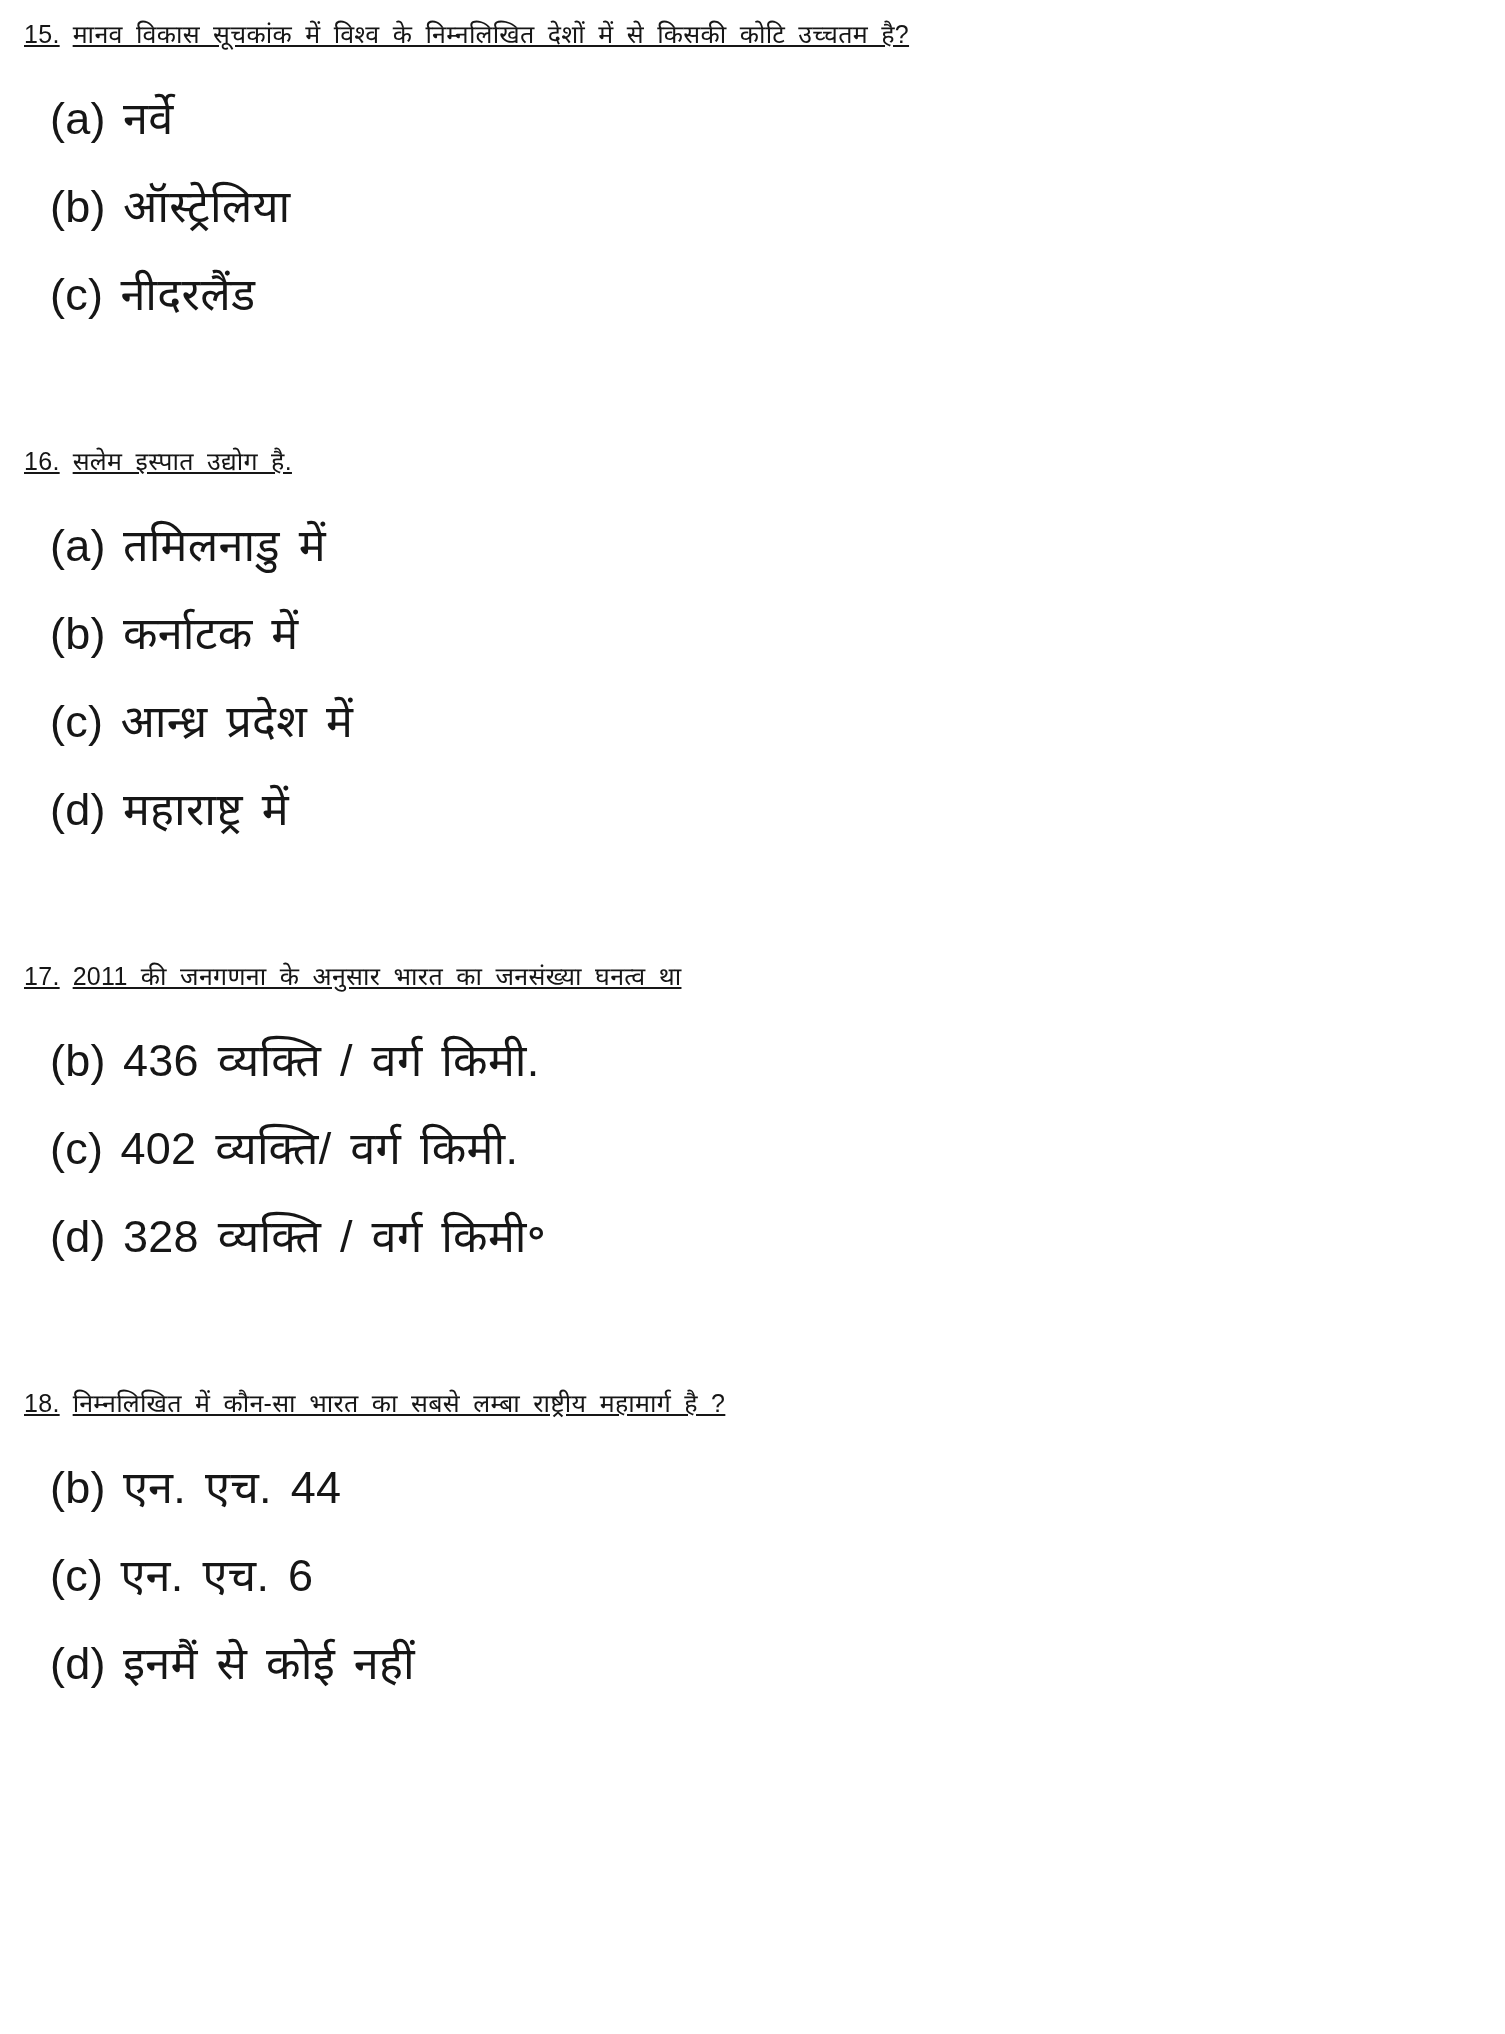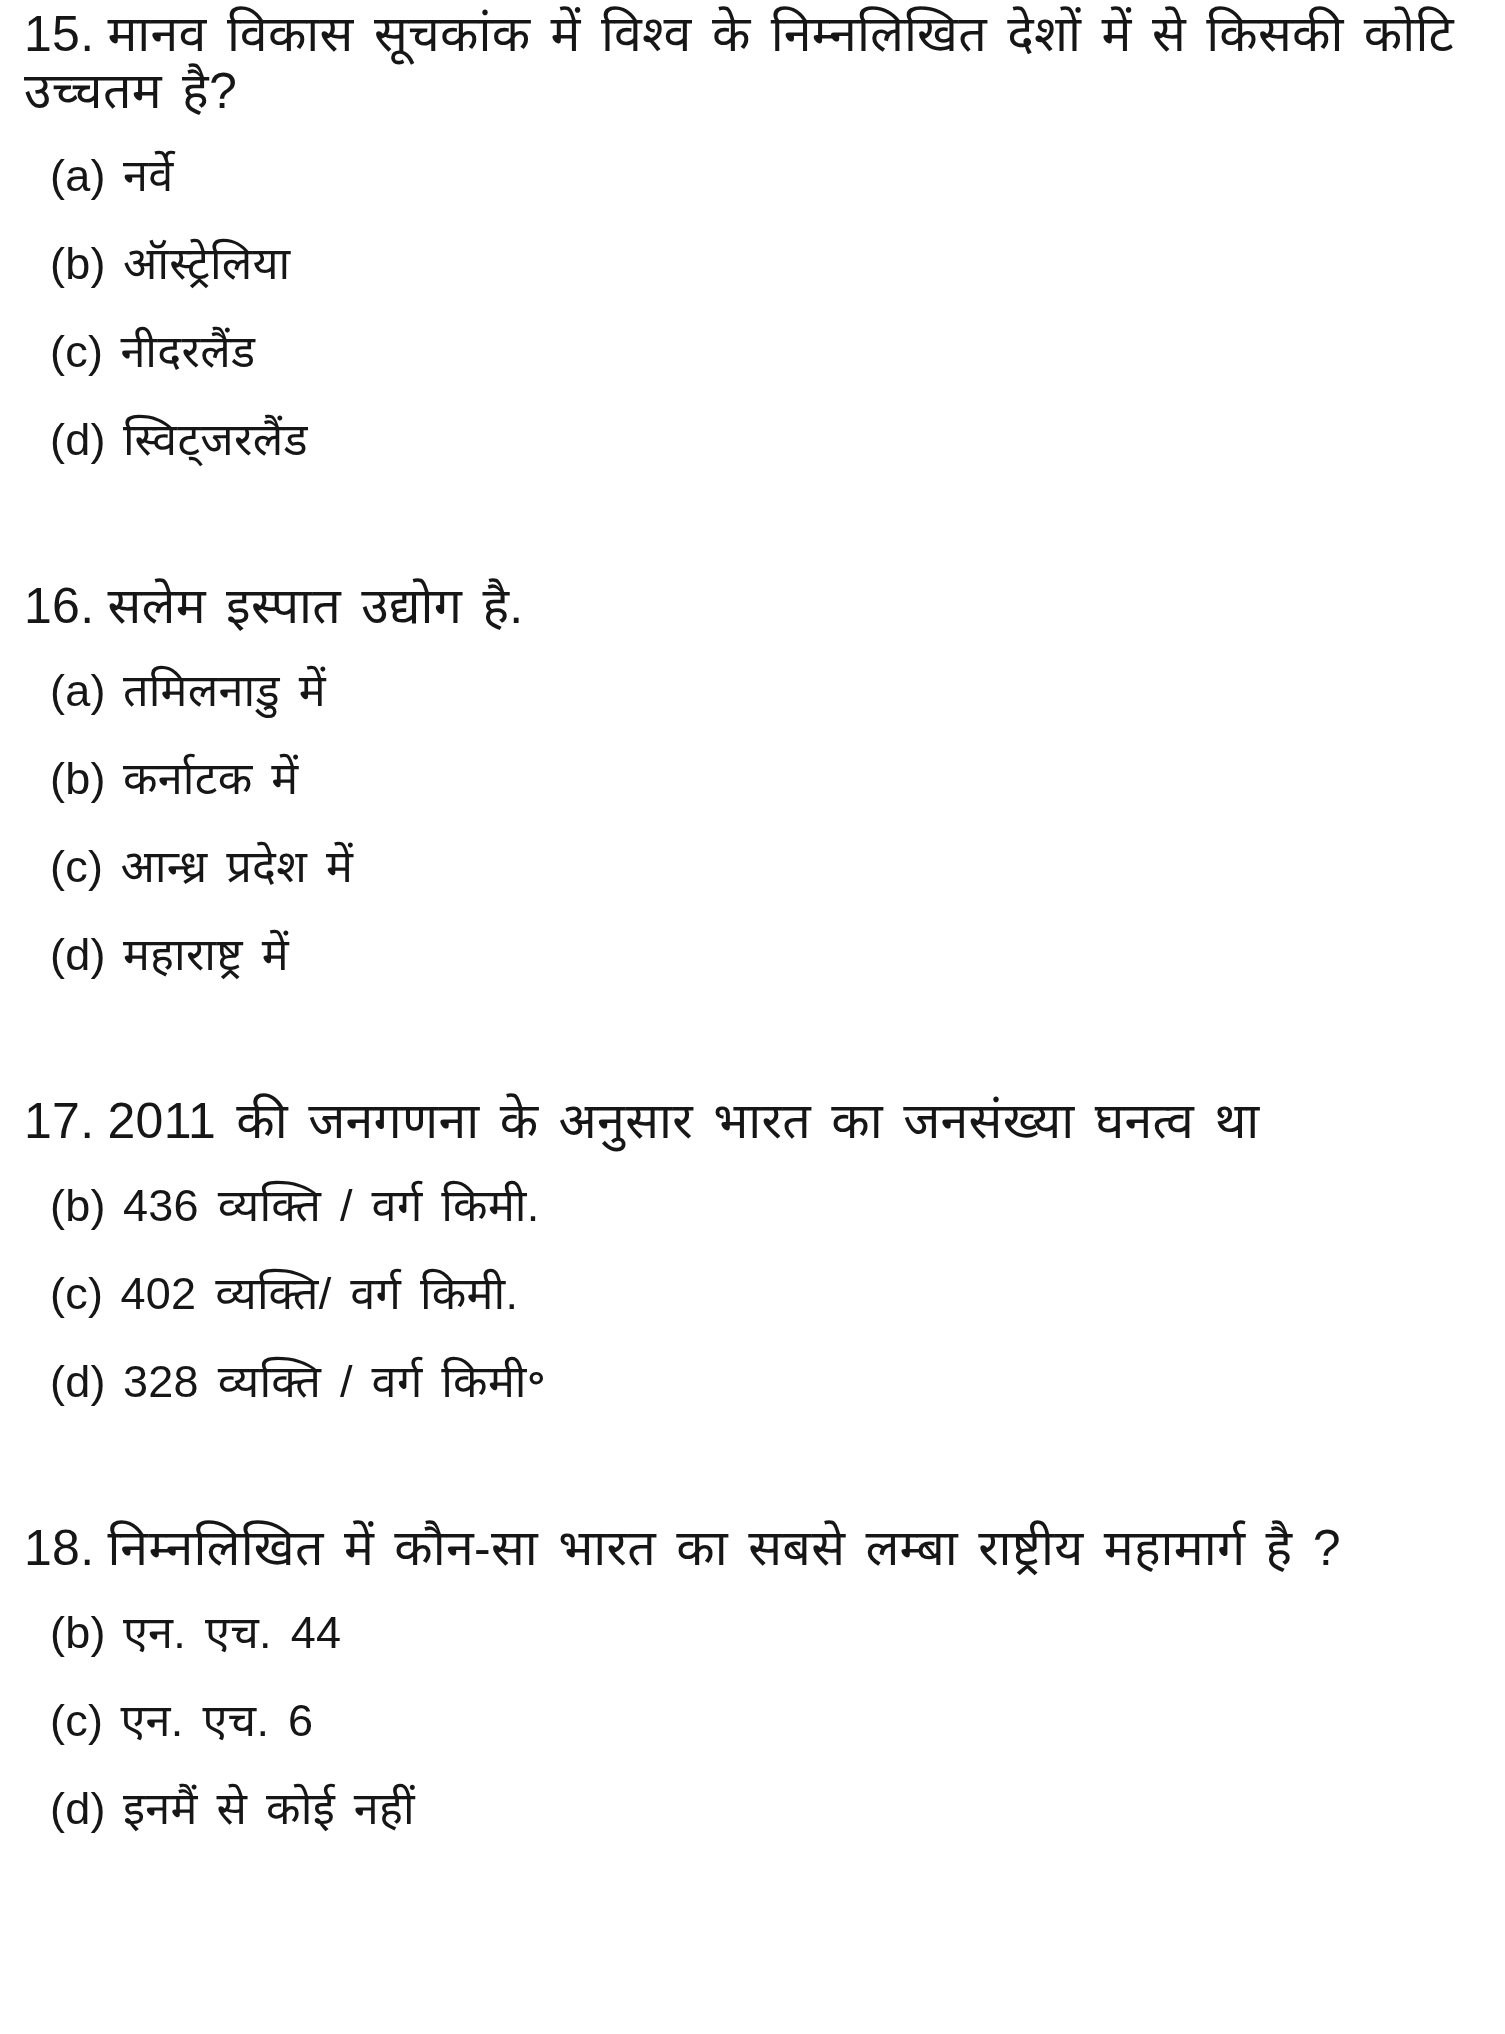--- a/index.html
+++ b/index.html
@@ -7,26 +7,27 @@
   body {
     width: 1505px;
     height: 2034px;
     overflow: hidden;
     font-family: "Liberation Sans", "DejaVu Sans", sans-serif;
     color: #161616;
     padding: 6px 38px 0 24px;
   }
   .page { width: 100%; height: 100%; }
   .question-text {
-    font-size: 50px;
+    font-size: 25px;
     line-height: 57px;
     font-weight: 400;
     word-spacing: 6px;
     letter-spacing: 0.3px;
     margin: 0 0 30px 0;
+    text-decoration: underline;
   }
   .q-number { margin-right: 13px; }
   .options { display: block; }
   .option {
     font-size: 45px;
     line-height: 52px;
     word-spacing: 6px;
     letter-spacing: 0.3px;
     margin: 0 0 36px 26px;
     white-space: nowrap;
@@ -46,23 +47,20 @@
     </p>
     <div class="options">
       <div class="option">
         <span class="opt-label">(a)</span><span class="opt-text">नर्वे</span>
       </div>
       <div class="option">
         <span class="opt-label">(b)</span><span class="opt-text">ऑस्ट्रेलिया</span>
       </div>
       <div class="option">
         <span class="opt-label">(c)</span><span class="opt-text">नीदरलैंड</span>
-      </div>
-      <div class="option">
-        <span class="opt-label">(d)</span><span class="opt-text">स्विट्जरलैंड</span>
       </div>
     </div>
   </section>
 
   <section class="question-block">
     <p class="question-text">
       <span class="q-number">16.</span><span>सलेम इस्पात उद्योग है.</span>
     </p>
     <div class="options">
       <div class="option">

